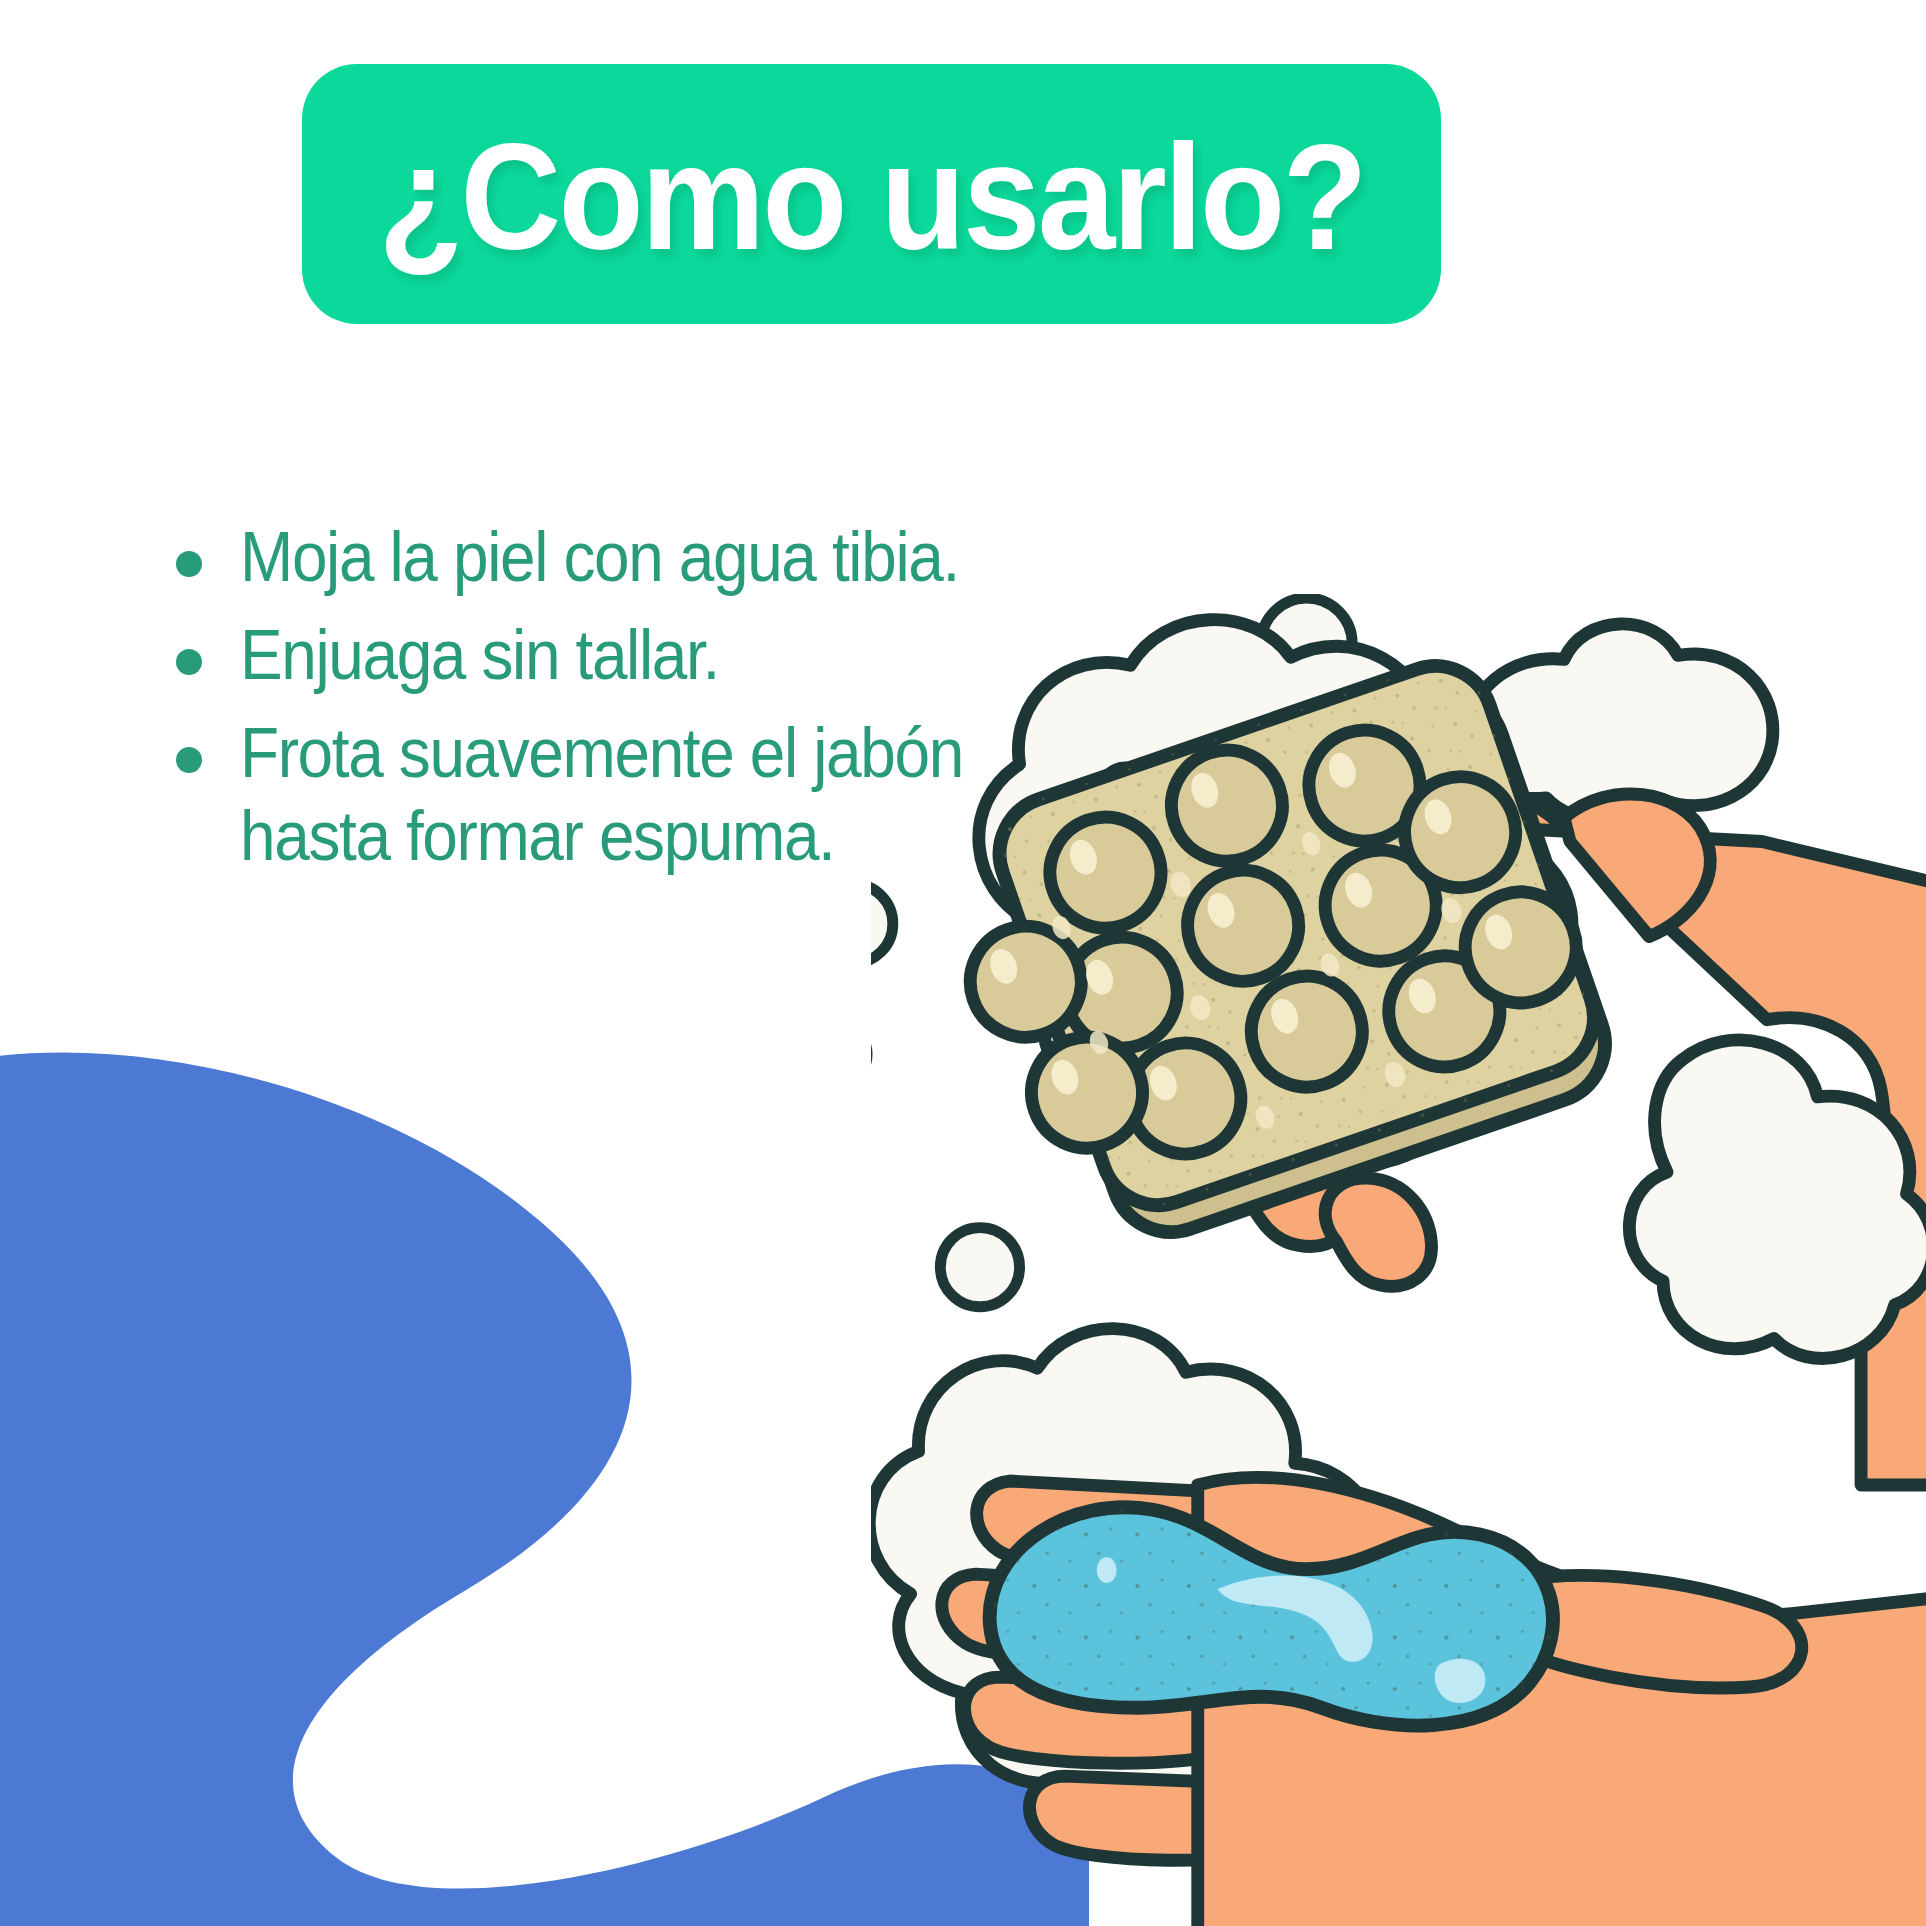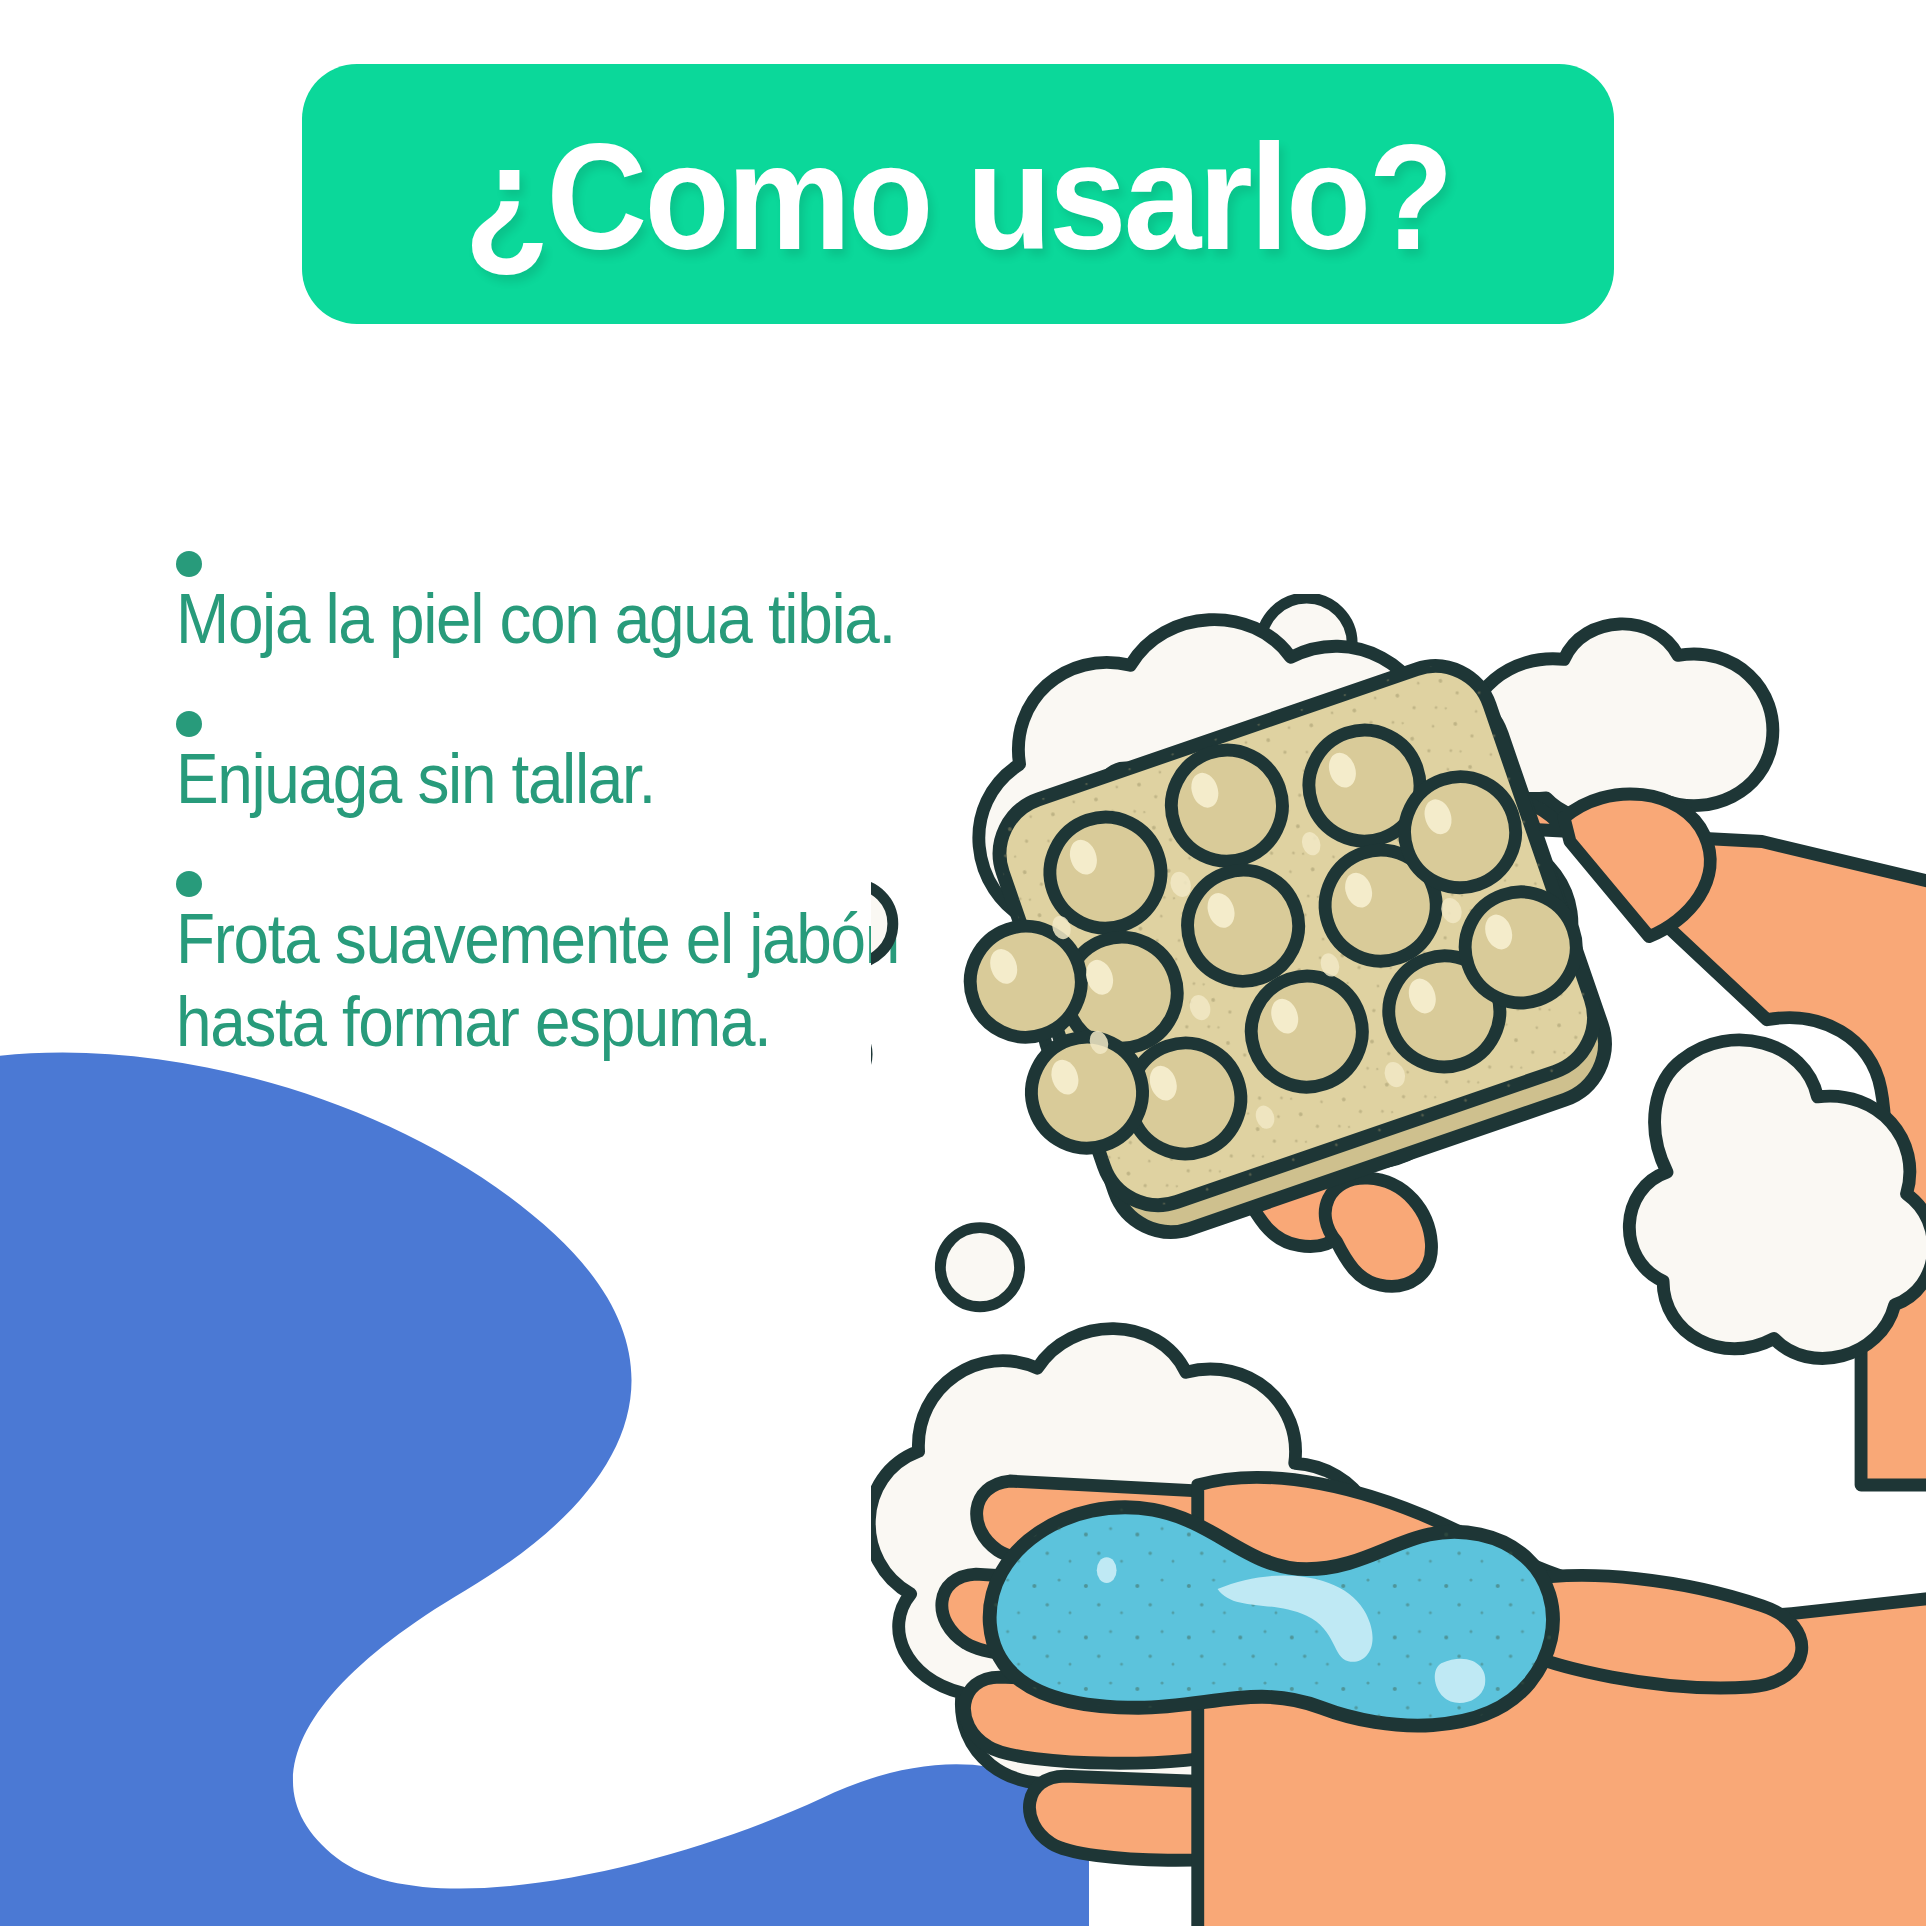--- a/index.html
+++ b/index.html
@@ -12,21 +12,21 @@
   }
   #stage{position:relative;width:1927px;height:1927px;overflow:hidden;background:#fff;}
 
   
   .wave{position:absolute;left:0;bottom:0;width:1089px;height:990px;pointer-events:none;}
 
   
   .banner{
     position:absolute;
     left:302px;top:64px;
-    width:1312px;height:260px;
+    width:1139px;height:260px;
     border-radius:55px;
     background:#0BD89A;
     display:flex;align-items:center;justify-content:center;
   }
   .banner-title{
     color:#ffffff;
     font-family:"Liberation Sans", sans-serif;
     font-size:150px;
     font-weight:bold;
     letter-spacing:-3px;
@@ -40,21 +40,20 @@
   
   .steps{
     position:absolute;
     left:176px;top:515px;
     width:1010px;
   }
   .step{
     display:flex;
     align-items:flex-start;
     margin-bottom:14px;
-    flex-direction:column;
   }
   .bullet-dot{
     width:26px;height:26px;
     border-radius:50%;
     background:#289B7B;
     flex:0 0 auto;
     margin-top:36px;
     margin-right:38px;
   }
   .step-text{

